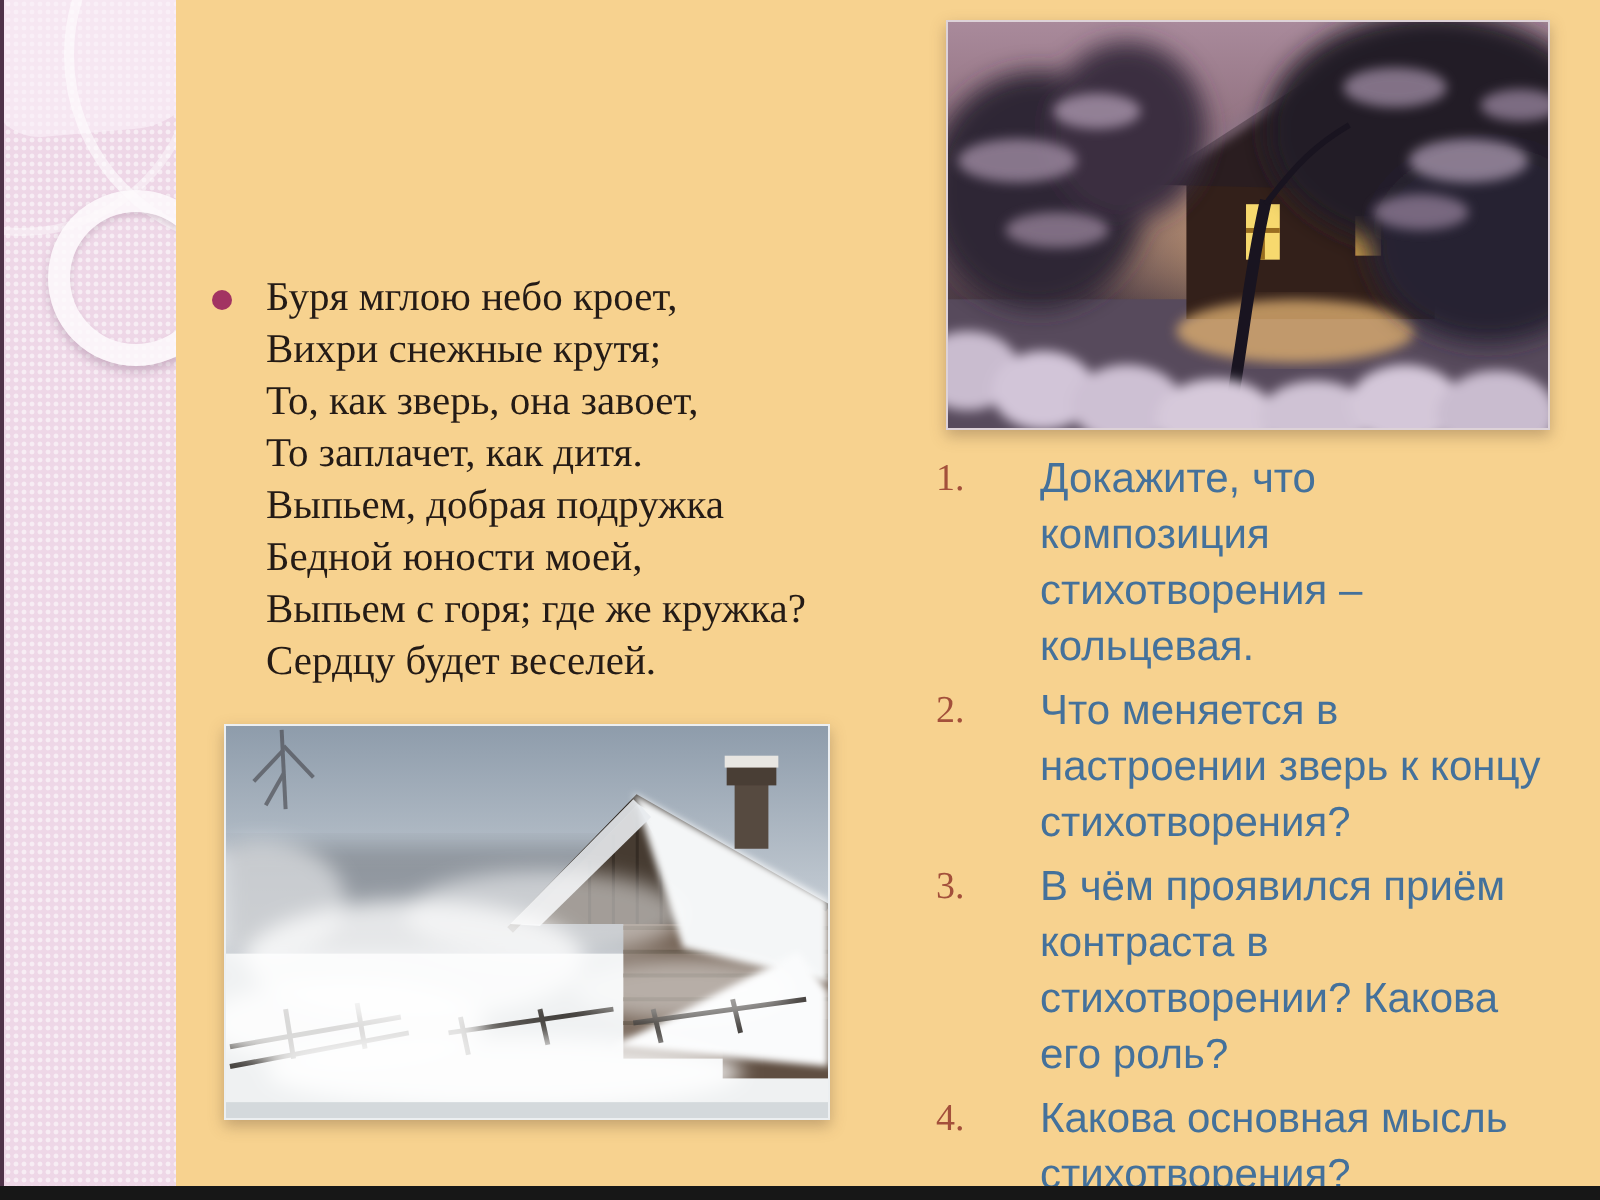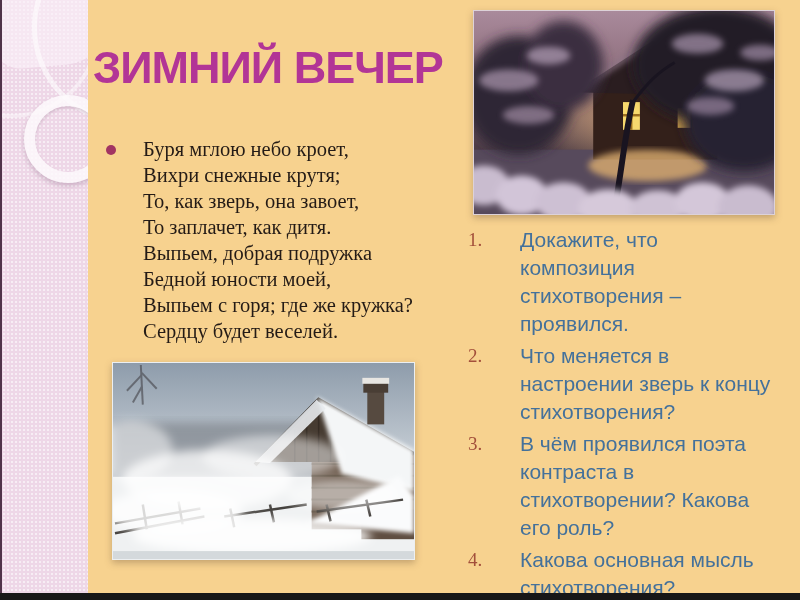--- a/index.html
+++ b/index.html
@@ -38,21 +38,21 @@
     font-size:45px; font-weight:bold; letter-spacing:-1px;
     color:#b23596; white-space:nowrap;
   }
   
   #poem{position:absolute; left:106px; top:136px; display:flex; width:350px;}
   #poem .bullet{
     flex:0 0 auto; width:10px; height:10px; border-radius:50%;
     background:#a23462; margin-top:9px;
   }
   #poem .poem-text{
-    margin-left:27px;
+    margin-left:17px;
     font-family:"Liberation Serif", serif;
     font-size:20.5px; line-height:26px; color:#241b16;
     white-space:pre-line;
   }
   
   .photo{position:absolute; overflow:hidden; box-shadow:0 3px 7px rgba(96,72,52,.35);}
   #photo-night{left:473px; top:10px; width:302px; height:205px; border:1px solid #ddd2d8; box-sizing:border-box;}
   #photo-blizzard{left:112px; top:362px; width:303px; height:198px; border:1px solid #eceff1; box-sizing:border-box;}
   .photo svg{display:block; width:100%; height:100%;}
   
@@ -76,21 +76,20 @@
 
 <div id="slide">
 
   <div id="sidebar">
     <div class="sidebar-topband"></div>
     <div class="ring ring-a"></div>
     <div class="ring ring-b"></div>
     <div class="ring ring-c"></div>
   </div>
 
-  <div id="title">ЗИМНИЙ ВЕЧЕР</div>
 
   <div id="poem">
     <span class="bullet"></span>
     <div class="poem-text">Буря мглою небо кроет,
 Вихри снежные крутя;
 То, как зверь, она завоет,
 То заплачет, как дитя.
 Выпьем, добрая подружка
 Бедной юности моей,
 Выпьем с горя; где же кружка?
@@ -228,31 +227,31 @@
       <rect y="190" width="303" height="8" fill="#d4d9dc"></rect>
     </svg>
   </div>
 
   <div id="questions">
     <div class="q-item">
       <div class="q-num">1.</div>
       <div class="q-text">Докажите, что
 композиция
 стихотворения –
-проявился.</div>
+кольцевая.</div>
     </div>
     <div class="q-item">
       <div class="q-num">2.</div>
       <div class="q-text">Что меняется в
 настроении зверь к концу
 стихотворения?</div>
     </div>
     <div class="q-item">
       <div class="q-num">3.</div>
-      <div class="q-text">В чём проявился поэта
+      <div class="q-text">В чём проявился приём
 контраста в
 стихотворении? Какова
 его роль?</div>
     </div>
     <div class="q-item">
       <div class="q-num">4.</div>
       <div class="q-text">Какова основная мысль
 стихотворения?</div>
     </div>
   </div>

